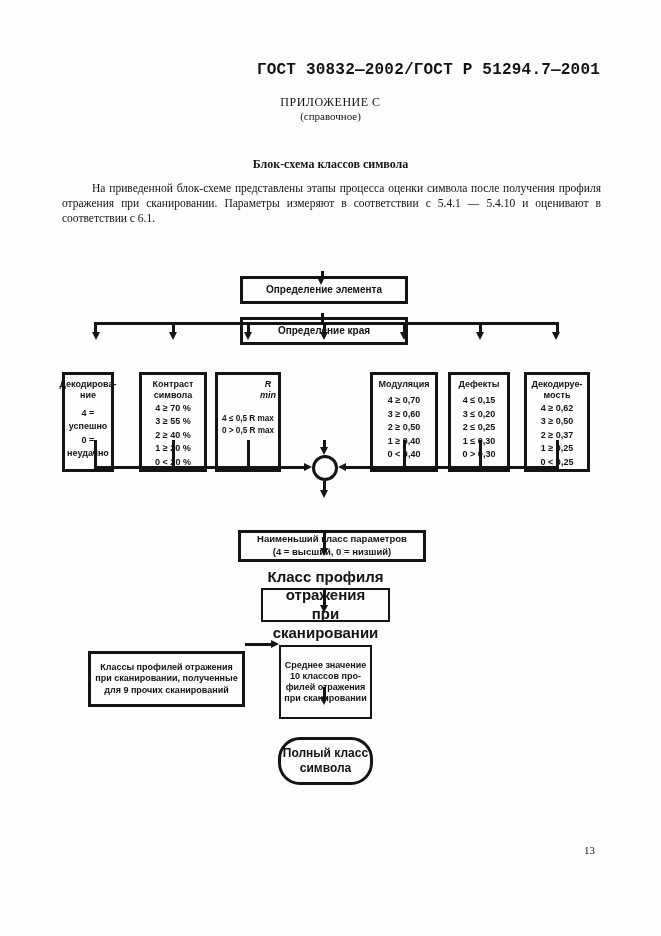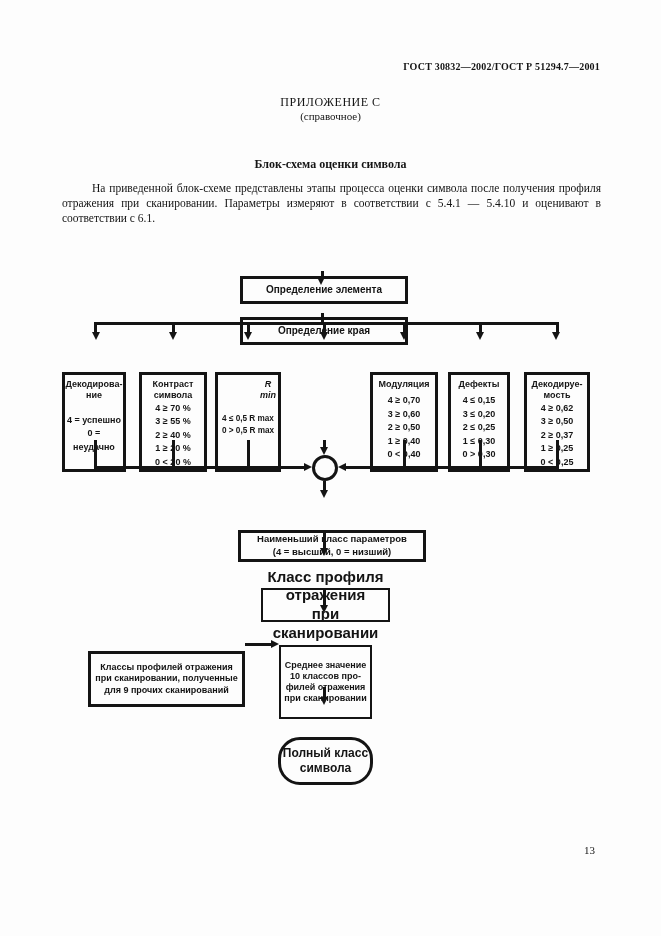--- a/index.html
+++ b/index.html
@@ -1,18 +1,18 @@
 <!DOCTYPE html>
 <html><head>
 <meta charset="utf-8">
 <style>
   html,body{margin:0;padding:0;background:#e8e8e8;}
   #page{position:relative;width:661px;height:936px;background:#fdfdfd;margin:0 auto;
         font-family:"Liberation Serif",serif;color:#141414;overflow:hidden;}
-  .hdr{position:absolute;top:61px;right:61px;font-weight:bold;font-size:10px;letter-spacing:.2px;}
+  .hdr{position:absolute;top:61px;right:61px;font-weight:bold;font-size:16px;letter-spacing:.2px;font-family:Liberation Mono, monospace;}
   .centered{position:absolute;left:0;width:661px;text-align:center;}
   .appendix{top:95px;font-size:12px;letter-spacing:.5px;}
   .appendix-note{top:110px;font-size:11px;}
   .sect-title{top:157px;font-size:12px;font-weight:bold;}
   .para{position:absolute;left:62px;top:181px;width:539px;font-size:11.5px;line-height:1.32;
         text-align:justify;text-indent:30px;}
   .pagenum{position:absolute;left:584px;top:844px;font-size:11px;}
 
   
   .v{position:absolute;width:3px;background:#141414;}
@@ -39,21 +39,21 @@
   .fz9{font-size:9.5px;line-height:1.35;}
 </style>
 </head>
 <body>
 
 <div id="page">
 
   <div class="hdr">ГОСТ 30832—2002/ГОСТ Р 51294.7—2001</div>
   <div class="centered appendix">ПРИЛОЖЕНИЕ С</div>
   <div class="centered appendix-note">(справочное)</div>
-  <div class="centered sect-title">Блок-схема оценки символа</div>
+  <div class="centered sect-title">Блок-схема классов символа</div>
   <div class="para">На приведенной блок-схеме представлены этапы процесса оценки символа после получения профиля отражения при сканировании. Параметры измеряют в соответствии с 5.4.1 — 5.4.10 и оценивают в соответствии с 6.1.</div>
 
   <div class="fbox" style="left:240px;top:244px;width:168px;height:28px">
     <span>Определение элемента</span>
   </div>
   <div class="v" style="left:321px;top:271px;height:7px"></div>
   <div class="td" style="left:317px;top:277px"></div>
   <div class="fbox" style="left:240px;top:285px;width:168px;height:28px">
     <span>Определение края</span>
   </div>
@@ -68,21 +68,21 @@
     <div class="td" style="left:244px;top:332px"></div>
   <div class="v" style="left:323px;top:324px;height:9px"></div>
     <div class="td" style="left:320px;top:332px"></div>
   <div class="v" style="left:403px;top:324px;height:9px"></div>
     <div class="td" style="left:400px;top:332px"></div>
   <div class="v" style="left:479px;top:324px;height:9px"></div>
     <div class="td" style="left:476px;top:332px"></div>
   <div class="v" style="left:556px;top:324px;height:9px"></div>
     <div class="td" style="left:552px;top:332px"></div>
 
-  <div class="fbox pbox" style="left:62px;width:64px">
+  <div class="fbox pbox" style="left:62px;width:52px">
     <div>Декодирова-
 ние</div>
     <div class="vals">4 = успешно
 0 = неудачно</div>
   </div>
   <div class="fbox pbox" style="left:139px;width:68px">
     <div>Контраст
 символа</div>
     <div class="vals">4 ≥ 70 %
 3 ≥ 55 %

